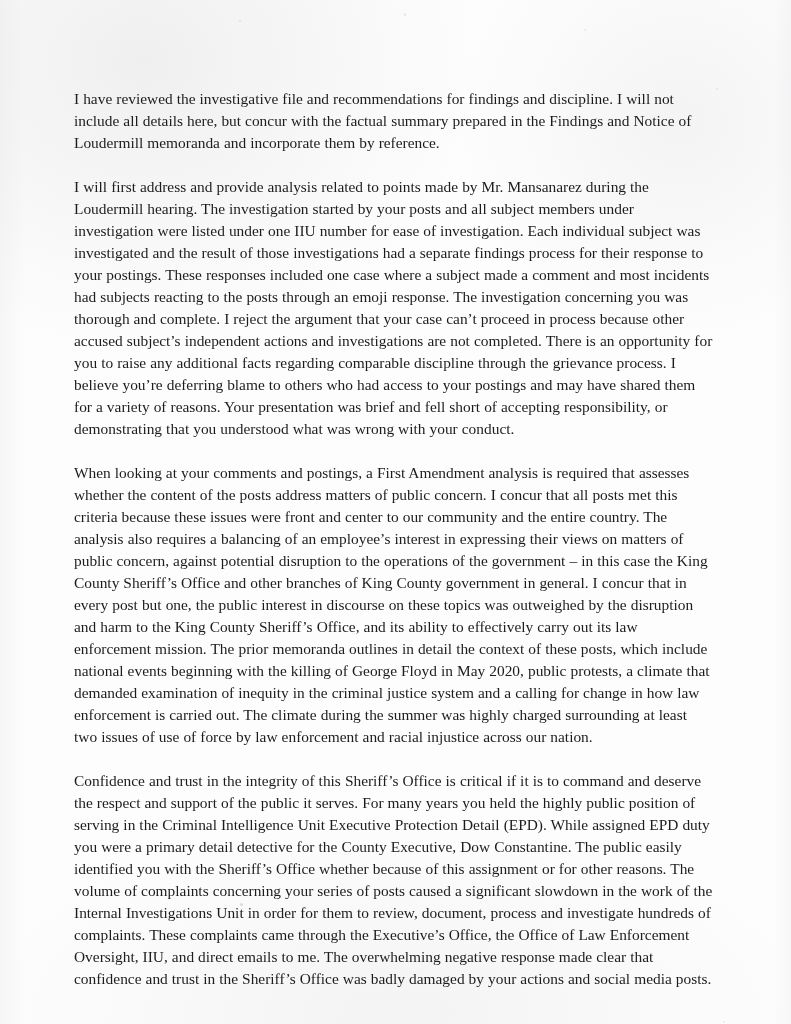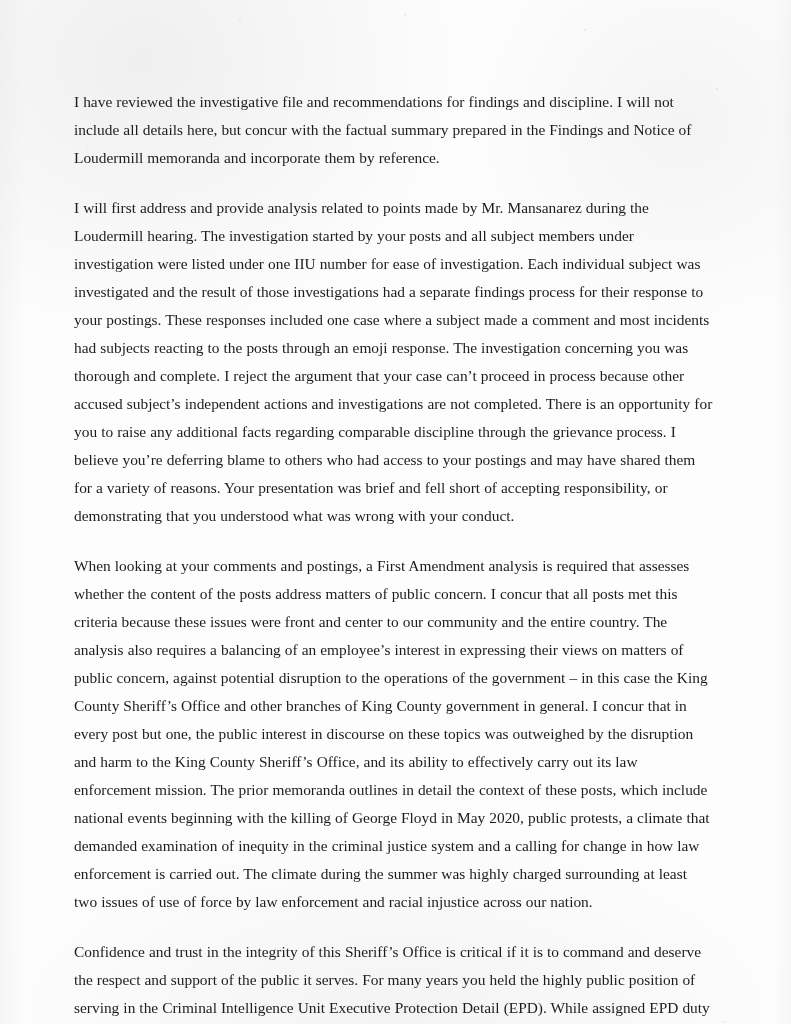--- a/index.html
+++ b/index.html
@@ -49,21 +49,21 @@
   .doc-heading {
     font-weight: bold;
     font-size: 15.5px;
     letter-spacing: 0.4px;
     margin: 0 0 25px 0;
     color: #131313;
   }
   .para {
     margin: 0 0 22px 0;
     font-size: 15.4px;
-    line-height: 28px;
+    line-height: 22px;
     text-align: left;
     color: #1c1c1c;
     word-spacing: 0.2px;
   }
   .para:last-child {
     margin-bottom: 16px;
   }
 </style>
 </head>
 <body>

